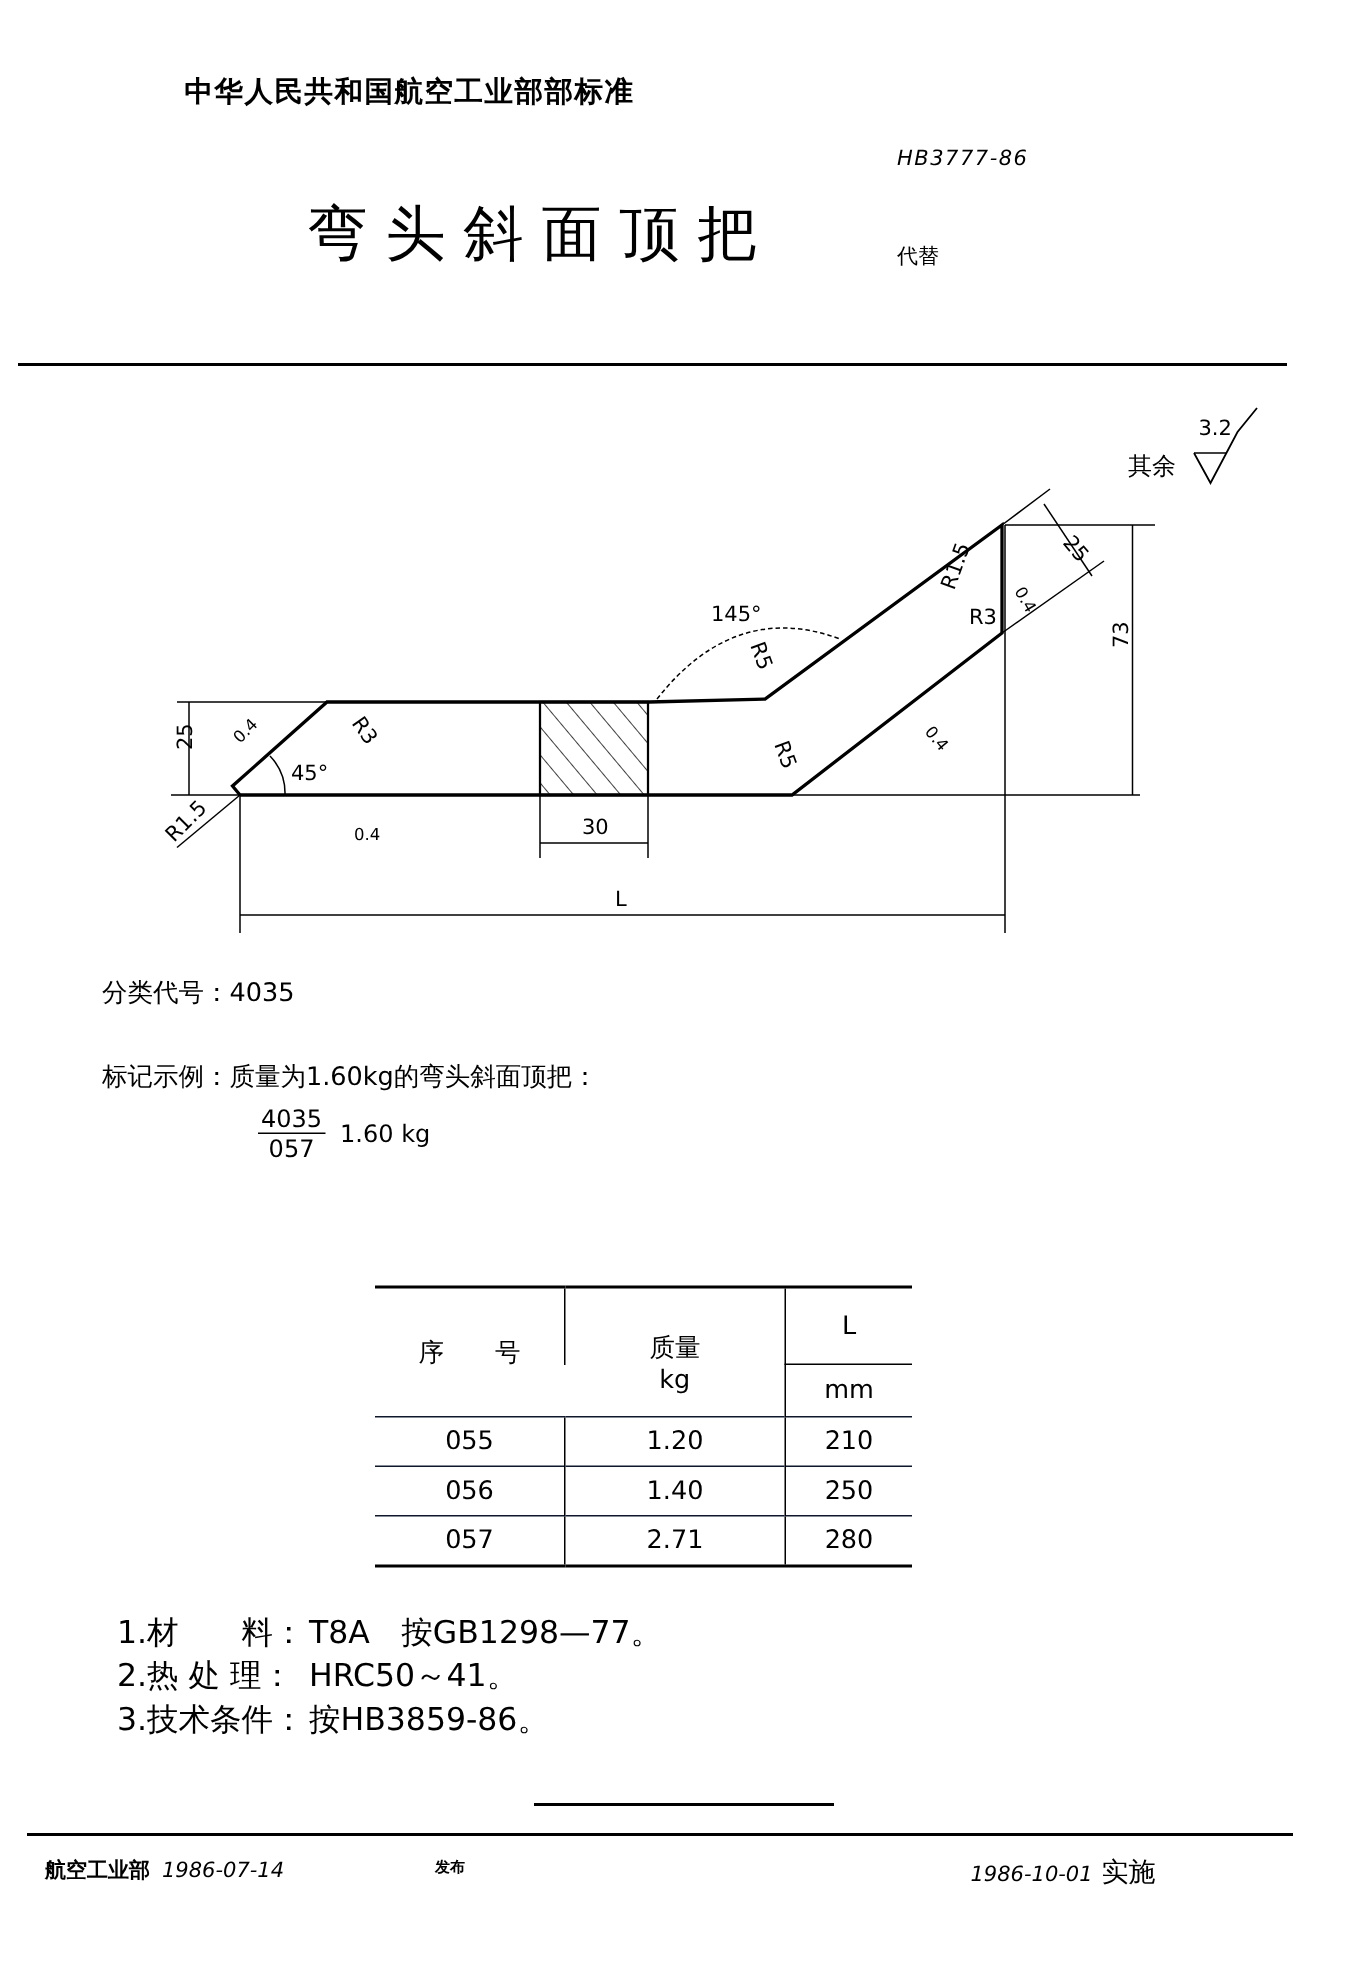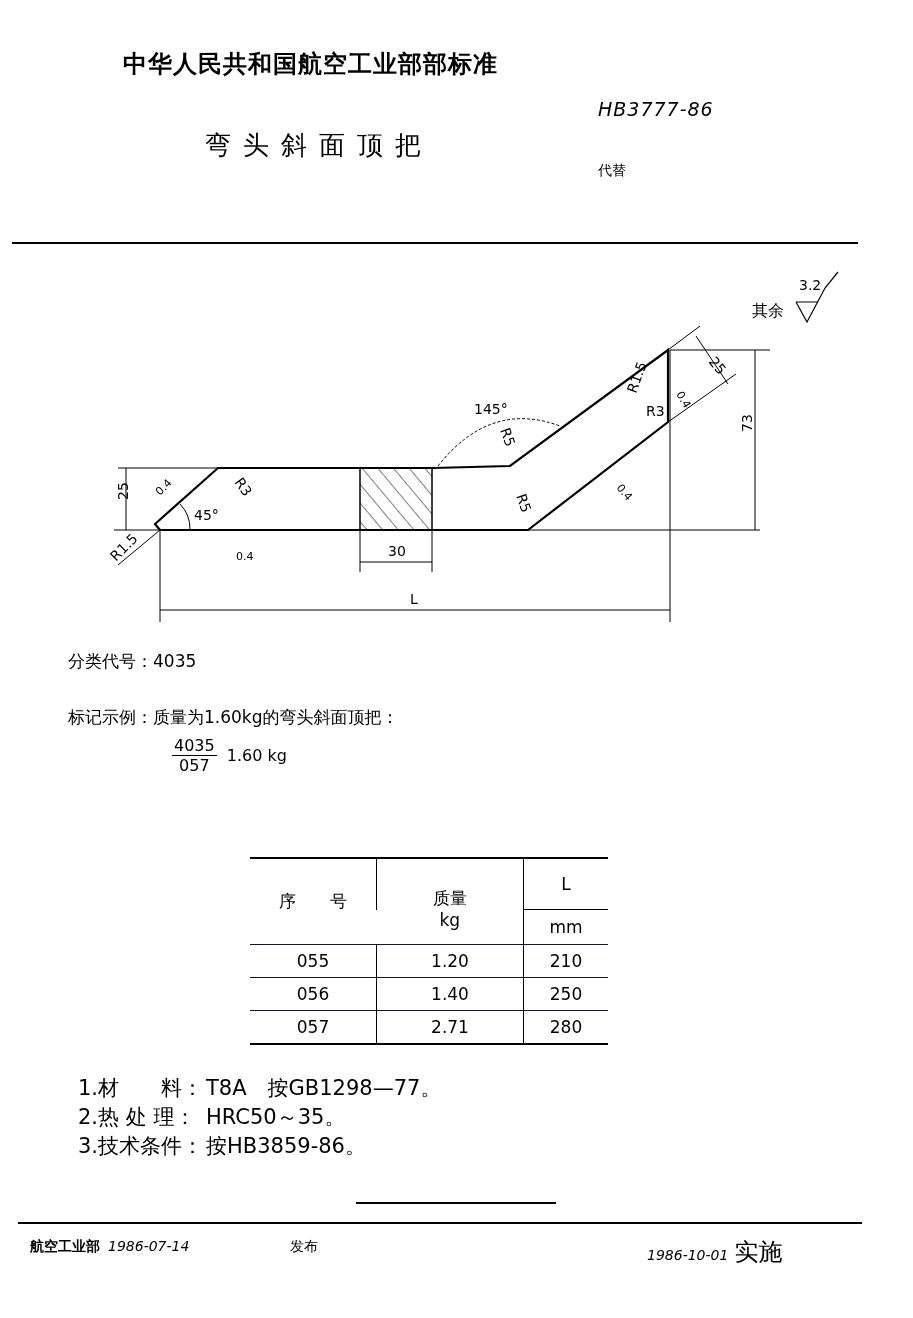--- a/index.html
+++ b/index.html
@@ -1,21 +1,21 @@
 <!DOCTYPE html>
 <html><head>
 <meta charset="utf-8">
 <style>
   html, body { margin:0; padding:0; background:#fff; }
   body { width:913px; height:1318px; position:relative; overflow:hidden;
          font-family:"DejaVu Sans", sans-serif; color:#000; }
   .abs { position:absolute; }
-  .org-title { left:123px; top:48px; font-size:24px; font-weight:bold; letter-spacing:1px; }
-  .std-no { left:598px; top:98px; font-size:19px; font-style:italic; letter-spacing:1px;text-align:center; }
-  .doc-title { left:205px; top:128px; font-size:26px; letter-spacing:12px; }
+  .org-title { left:123px; top:48px; font-size:19px; font-weight:bold; letter-spacing:1px; }
+  .std-no { left:598px; top:98px; font-size:14px; font-style:italic; letter-spacing:1px;text-align:center; }
+  .doc-title { left:205px; top:128px; font-size:40px; letter-spacing:12px; }
   .replaces { left:598px; top:162px; font-size:14px; }
   .rule-top { left:12px; top:242px; width:846px; height:2px; background:#000; }
   svg.drawing { left:0; top:250px; }
   .txt { font-size:17px; }
   .cls { left:68px; top:650px; }
   .mark { left:68px; top:706px; }
   .frac { left:172px; top:736px; font-size:16px; display:flex; align-items:center; }
   .frac .fr { display:inline-flex; flex-direction:column; align-items:center; margin-right:10px; }
   .frac .num { border-bottom:1.5px solid #000; padding:0 2px; }
   table.spec { left:250px; top:857px; border-collapse:collapse; font-size:17px; }
@@ -23,23 +23,23 @@
   table.spec td:first-child { border-left:none;text-align:center; }
   table.spec tr.top td { border-top:2px solid #000; }
   table.spec tr.bottom td { border-bottom:2px solid #000; }
   table.spec tr.r td { border-top:1px solid #0f172a; height:32px; }
   .notes { left:78px; top:1074px; font-size:21px; line-height:29px; }
   .notes .lab { display:inline-block; width:128px; }
   .rule-mid { left:356px; top:1202px; width:200px; height:2px; background:#000; }
   .rule-bot { left:18px; top:1222px; width:844px; height:2px; background:#000; }
   .foot-l { left:30px; top:1238px; font-size:14px; font-weight:bold; }
   .foot-l span { margin-right:8px; }
-  .foot-pub { left:290px; top:1238px; font-size:14px; font-weight:normal; }
+  .foot-pub { left:290px; top:1238px; font-size:10px; font-weight:bold; }
   .foot-r { left:647px; top:1236px; font-size:14px; font-style:italic; }
-  .foot-r .impl { font-family:Liberation Sans, sans-serif; font-style:normal; font-size:24px; margin-left:6px; }
+  .foot-r .impl { font-family:Liberation Sans, sans-serif; font-style:normal; font-size:18px; margin-left:6px; }
 </style>
 </head>
 <body>
 
 <div class="abs org-title">中华人民共和国航空工业部部标准</div>
 <div class="abs std-no">HB3777-86</div>
 <div class="abs doc-title">弯头斜面顶把</div>
 <div class="abs replaces">代替</div>
 <div class="abs rule-top"></div>
 
@@ -141,21 +141,21 @@
   <tr class="r bottom">
     <td>057</td>
     <td>2.71</td>
     <td>280</td>
   </tr>
 </tbody>
   </table>
 
 <div class="abs notes">
   <div><span class="lab">1.材　　料：</span><span>T8A　按GB1298—77。</span></div>
-  <div><span class="lab">2.热 处 理：</span><span>HRC50～35。</span></div>
+  <div><span class="lab">2.热 处 理：</span><span>HRC50～41。</span></div>
   <div><span class="lab">3.技术条件：</span><span>按HB3859-86。</span></div>
 </div>
 
 <div class="abs rule-mid"></div>
 <div class="abs rule-bot"></div>
 <div class="abs foot-l">
   <span>航空工业部</span><span style="font-weight:normal;font-style:italic;">1986-07-14</span>
 </div>
 <div class="abs foot-pub">发布</div>
 <div class="abs foot-r">

